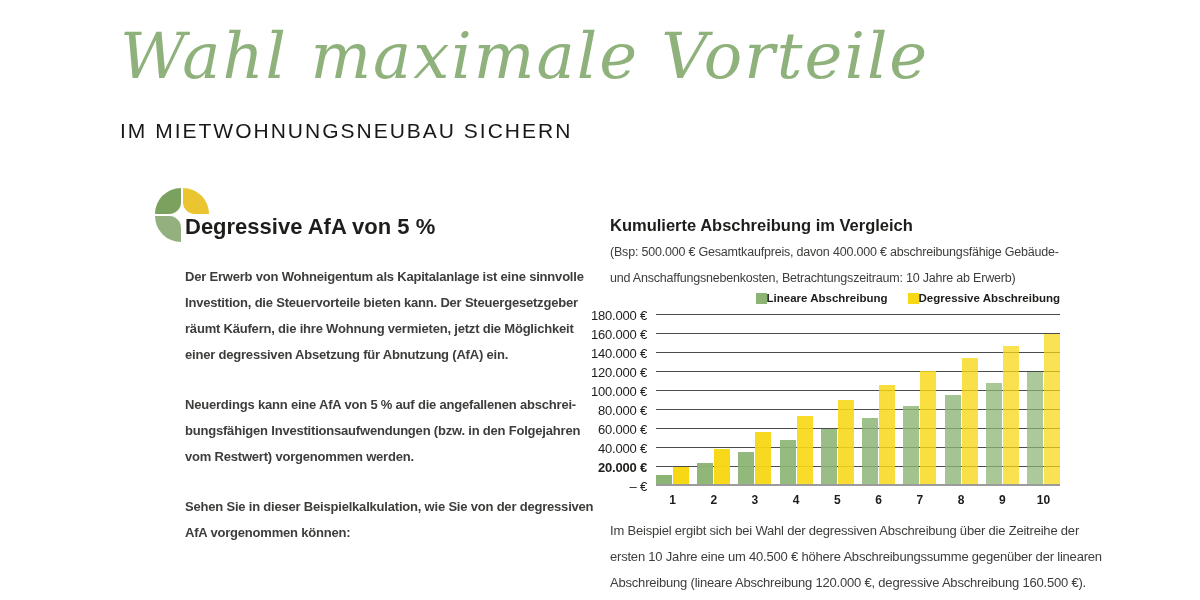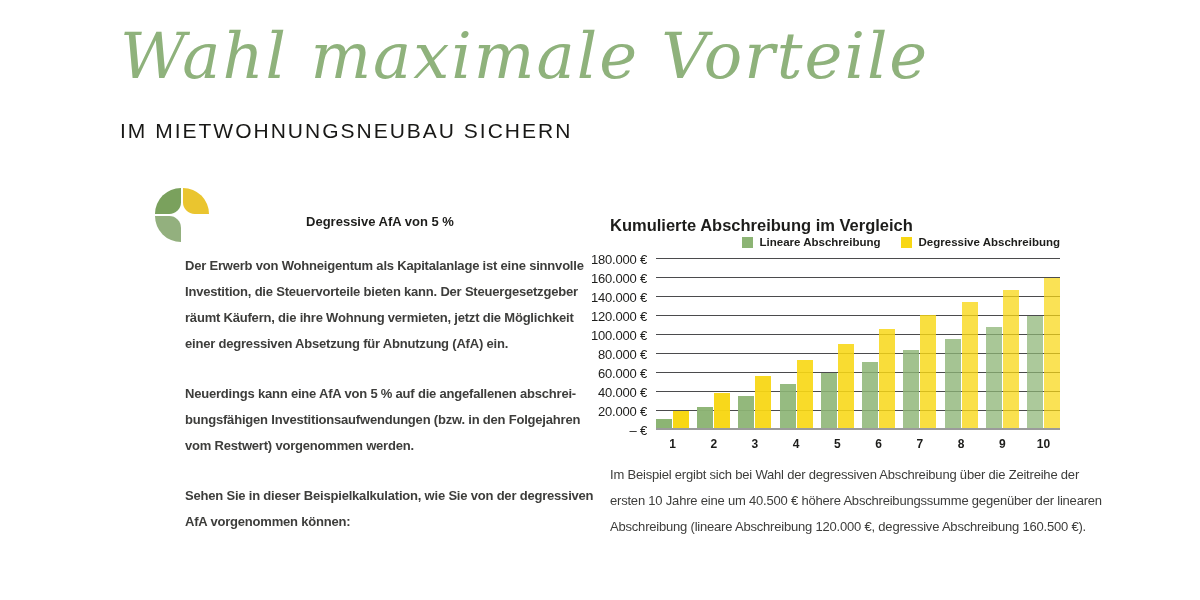--- a/index.html
+++ b/index.html
@@ -19,32 +19,32 @@
   }
 
   
   .left-col{position:absolute;left:155px;top:188px;width:420px;}
   .leaf-icon{position:absolute;left:0;top:0;width:56px;height:56px;display:grid;
     grid-template-columns:26px 26px;grid-template-rows:26px 26px;gap:2px;}
   .leaf{display:block;width:26px;height:26px;}
   .leaf.tl{grid-column:1;grid-row:1;background:#7AA15D;border-radius:100% 0 45% 0;}
   .leaf.tr{grid-column:2;grid-row:1;background:#EAC52F;border-radius:0 100% 0 45%;}
   .leaf.bl{grid-column:1;grid-row:2;background:#93B07E;border-radius:0 45% 0 100%;}
-  .left-heading{margin:26px 0 0 30px;font-size:13px;font-weight:bold;color:#1d1d1b;text-align:center;}
+  .left-heading{margin:26px 0 0 30px;font-size:22px;font-weight:bold;color:#1d1d1b;}
   .paras{margin:24px 0 0 30px;}
   .para{margin:0 0 24px 0;font-size:13px;line-height:26px;letter-spacing:-0.2px;color:#3D3D3B;font-weight:bold;}
   .para .line{white-space:nowrap;}
 
   
   .right-col{position:absolute;left:610px;top:210px;width:450px;}
   .chart-title{margin:6px 0 0 0;font-size:16.5px;font-weight:bold;color:#1d1d1b;}
   .chart-subtitle{margin-top:4px;font-size:12.5px;line-height:26px;letter-spacing:-0.2px;color:#3D3D3B;}
   .chart-subtitle .line{white-space:nowrap;}
   .legend{display:flex;justify-content:flex-end;align-items:center;gap:20px;margin-top:0;height:14px;}
-  .legend-item{display:flex;align-items:center;gap:7px;font-size:11.5px;font-weight:bold;color:#1d1d1b;white-space:nowrap;}
+  .legend-item{display:flex;align-items:center;font-size:11.5px;font-weight:bold;color:#1d1d1b;white-space:nowrap;}
   .legend-swatch{display:inline-block;width:11px;height:11px;}
 
   .plot{position:relative;margin:10px 0 0 46px;height:171px;}
   .gridline{position:absolute;left:0;right:0;height:1px;background:#4B4B4D;z-index:0;}
   .gridline.baseline{height:2px;background:#9B9B9B;z-index:3;}
   .ytick{position:absolute;right:calc(100% + 9px);transform:translateY(50%);
     font-size:13px;letter-spacing:-0.2px;color:#1d1d1b;white-space:nowrap;z-index:1;}
   .bars{position:absolute;left:0;right:0;top:0;bottom:0;display:flex;
     justify-content:space-between;align-items:flex-end;z-index:1;}
   .bar-group{position:relative;display:flex;align-items:flex-end;gap:1px;width:33px;height:100%;}
@@ -84,35 +84,39 @@
         </div>
       <div class="para">
           <div class="line">Sehen Sie in dieser Beispielkalkulation, wie Sie von der degressiven</div>
           <div class="line">AfA vorgenommen können:</div>
         </div>
     </div>
   </section>
 
   <section class="right-col">
     <h3 class="chart-title">Kumulierte Abschreibung im Vergleich</h3>
+    <div class="chart-subtitle">
+        <div class="line">(Bsp: 500.000 € Gesamtkaufpreis, davon 400.000 € abschreibungsfähige Gebäude-</div>
+        <div class="line">und Anschaffungsnebenkosten, Betrachtungszeitraum: 10 Jahre ab Erwerb)</div>
+      </div>
     <div class="legend">
         <span class="legend-item">
           <span class="legend-swatch" style="background: rgb(140, 180, 116);"></span>
           <span>Lineare Abschreibung</span>
         </span>
         <span class="legend-item">
           <span class="legend-swatch" style="background: rgb(248, 215, 20);"></span>
           <span>Degressive Abschreibung</span>
         </span>
       </div>
     <div class="plot">
         <div class="gridline baseline" style="bottom: 0%;"></div>
         <div class="ytick" style="bottom: 0%;">– €</div>
         <div class="gridline" style="bottom: 11.1111%;"></div>
-        <div class="ytick" style="bottom: 11.1111%;">20.000 €</div>
+        <div class="ytick" style="bottom: 11.1111%; font-weight: bold;">20.000 €</div>
         <div class="gridline" style="bottom: 22.2222%;"></div>
         <div class="ytick" style="bottom: 22.2222%;">40.000 €</div>
         <div class="gridline" style="bottom: 33.3333%;"></div>
         <div class="ytick" style="bottom: 33.3333%;">60.000 €</div>
         <div class="gridline" style="bottom: 44.4444%;"></div>
         <div class="ytick" style="bottom: 44.4444%;">80.000 €</div>
         <div class="gridline" style="bottom: 55.5556%;"></div>
         <div class="ytick" style="bottom: 55.5556%;">100.000 €</div>
         <div class="gridline" style="bottom: 66.6667%;"></div>
         <div class="ytick" style="bottom: 66.6667%;">120.000 €</div>

